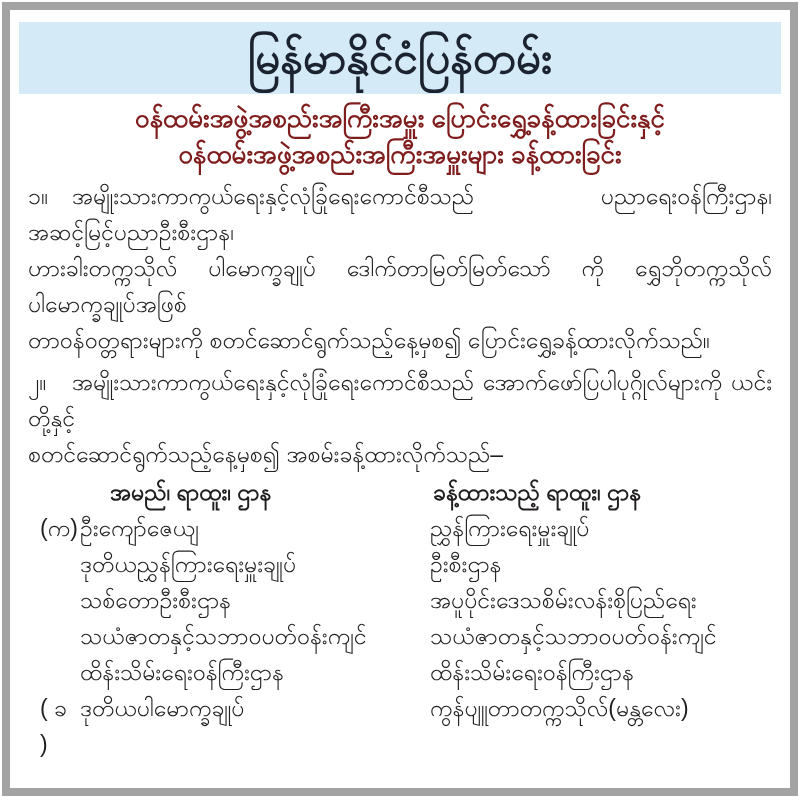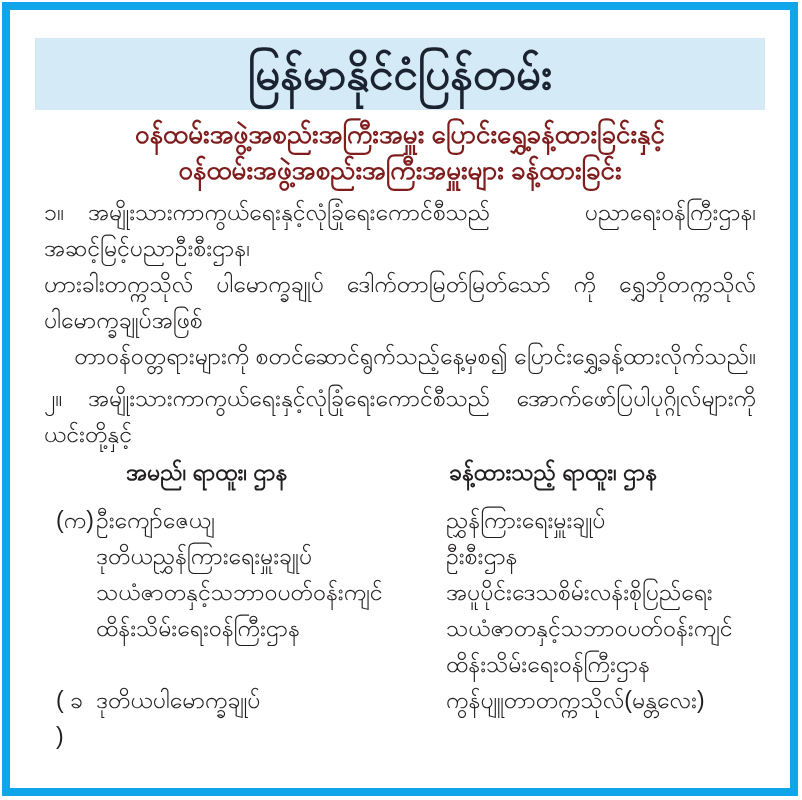--- a/index.html
+++ b/index.html
@@ -7,24 +7,24 @@
     width:802px;height:800px;
     background:#ffffff;
     font-family:"Liberation Sans","DejaVu Sans",sans-serif;
     color:#211e1f;
     position:relative;
     overflow:hidden;
   }
   .frame{
     position:absolute;
     left:2px;top:2px;right:4px;bottom:4px;
-    border:8px solid #0ea5e9;
+    border:8px solid #a3a3a3;
     background:#ffffff;
     box-sizing:border-box;
-    padding:16px;
+    padding:0;
   }
   .banner{
     margin:12px 9px 6px 9px;
     height:72px;
     background:#d5eaf7;
     display:flex;
     align-items:center;
     justify-content:center;
   }
   .title{
@@ -40,31 +40,31 @@
     line-height:36px;
     color:#7f1d1d;
     margin:4px 10px 6px 10px;
   }
   .para{
     margin:6px 18px 0 18px;
     font-size:23px;
     line-height:36px;
     color:#211e1f;
   }
-  .pline{white-space:nowrap;text-align:right;}
+  .pline{white-space:nowrap;}
   .jl{
     white-space:normal;
     text-align:justify;
     text-align-last:justify;
   }
   .num{display:inline-block;min-width:44px;}
   .cols-header{
     display:grid;
     grid-template-columns:405px 1fr;
-    margin:2px 18px 12px 18px;
+    margin:2px 18px 0 18px;
     font-size:23px;
     font-weight:700;
     line-height:36px;
   }
   .h-left{padding-left:82px;}
   .h-right{padding-left:0;}
   .row{
     display:grid;
     grid-template-columns:52px 350px 1fr;
     margin:0 18px;
@@ -89,32 +89,34 @@
   </div>
 
   <div class="para">
     <div class="pline jl"><span class="num">၁။</span><span>အမျိုးသားကာကွယ်ရေးနှင့်လုံခြုံရေးကောင်စီသည် ပညာရေးဝန်ကြီးဌာန၊ အဆင့်မြင့်ပညာဦးစီးဌာန၊</span></div>
     <div class="pline jl">ဟားခါးတက္ကသိုလ် ပါမောက္ခချုပ် ဒေါက်တာမြတ်မြတ်သော် ကို ရွှေဘိုတက္ကသိုလ် ပါမောက္ခချုပ်အဖြစ်</div>
     <div class="pline">တာဝန်ဝတ္တရားများကို စတင်ဆောင်ရွက်သည့်နေ့မှစ၍ ပြောင်းရွှေ့ခန့်ထားလိုက်သည်။</div>
   </div>
 
   <div class="para">
     <div class="pline jl"><span class="num">၂။</span><span>အမျိုးသားကာကွယ်ရေးနှင့်လုံခြုံရေးကောင်စီသည် အောက်ဖော်ပြပါပုဂ္ဂိုလ်များကို ယင်းတို့နှင့်</span></div>
+    <div class="pline">စတင်ဆောင်ရွက်သည့်နေ့မှစ၍ အစမ်းခန့်ထားလိုက်သည်–</div>
   </div>
 
   <div class="cols-header">
     <div class="h-left">အမည်၊ ရာထူး၊ ဌာန</div>
     <div class="h-right">ခန့်ထားသည့် ရာထူး၊ ဌာန</div>
   </div>
 
   <div class="row">
     <div class="marker">(က)</div>
     <div class="cell">
       <div>ဦးကျော်ဇေယျ</div>
       <div>ဒုတိယညွှန်ကြားရေးမှူးချုပ်</div>
+      <div>သစ်တောဦးစီးဌာန</div>
       <div>သယံဇာတနှင့်သဘာဝပတ်ဝန်းကျင်</div>
       <div>ထိန်းသိမ်းရေးဝန်ကြီးဌာန</div>
     </div>
     <div class="cell">
       <div>ညွှန်ကြားရေးမှူးချုပ်</div>
       <div>ဦးစီးဌာန</div>
       <div>အပူပိုင်းဒေသစိမ်းလန်းစိုပြည်ရေး</div>
       <div>သယံဇာတနှင့်သဘာဝပတ်ဝန်းကျင်</div>
       <div>ထိန်းသိမ်းရေးဝန်ကြီးဌာန</div>
     </div>

